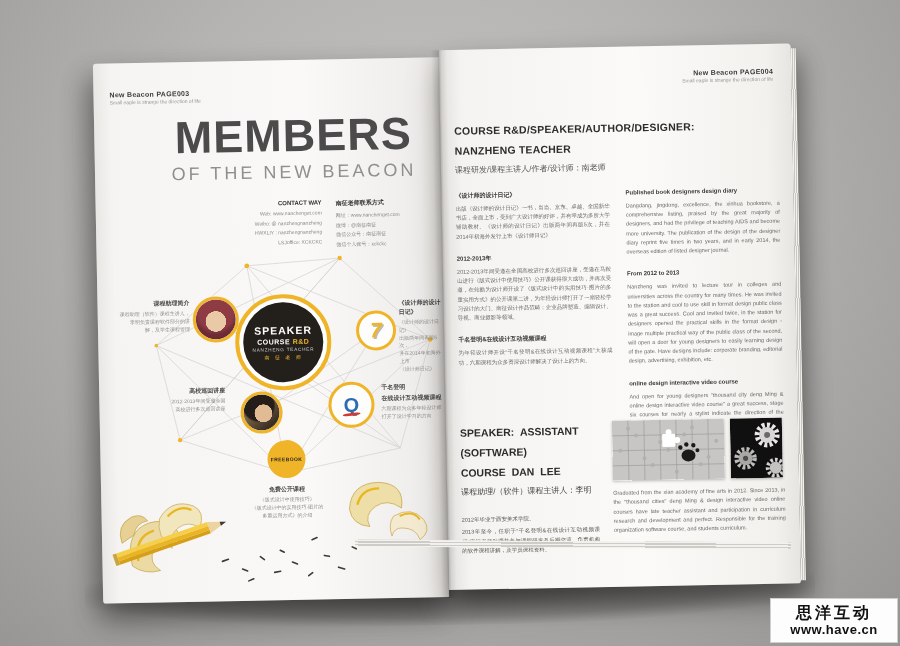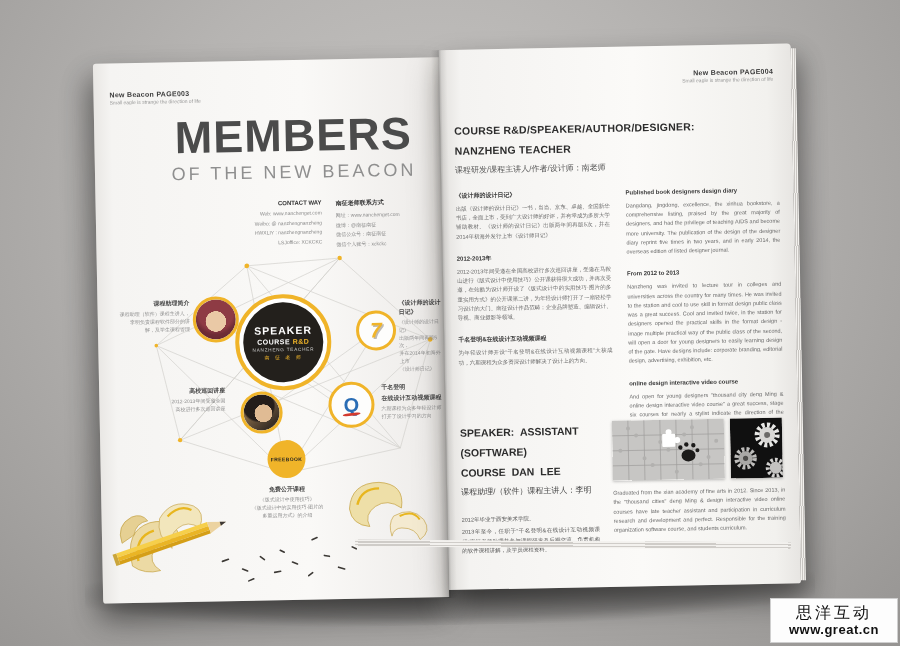--- a/index.html
+++ b/index.html
@@ -92,21 +92,21 @@
   .sp2-1{font-size:10.5px;font-weight:bold;color:#2d2d2d;line-height:1.9;word-spacing:3px;}
   .sp2-3{font-size:8px;color:#444;margin-top:3px;}
   .sp2-cnintro{font-size:5.5px;color:#555;margin-top:18px;line-height:1.8;}
   .sp2-cntext{font-size:5.5px;color:#555;line-height:1.8;text-align:justify;margin-top:2px;}
   .imgs{display:flex;gap:6px;margin-bottom:8px;}
   .puzzle{width:112px;height:60px;box-shadow:0 1px 3px rgba(0,0,0,0.25);}
   .gears{width:52px;height:60px;box-shadow:0 1px 3px rgba(0,0,0,0.25);}
   .sp2-entext{font-size:5.5px;color:#6b6b6b;line-height:1.7;text-align:justify;}
   .watermark{position:absolute;left:770px;top:598px;width:126px;height:43px;background:#fdfdfd;
     border:1px solid #cfcfcf;display:flex;flex-direction:column;align-items:center;justify-content:center;z-index:20;}
-  .wm1{font-size:16px;font-weight:normal;color:#111;letter-spacing:3px;line-height:1.1;}
+  .wm1{font-size:16px;font-weight:bold;color:#111;letter-spacing:3px;line-height:1.1;}
   .wm2{font-size:13px;font-weight:bold;color:#111;letter-spacing:0.5px;}
 </style>
 </head>
 <body>
 
 <div class="scene">
   <div class="spread-shadow"></div>
   <div class="spread">
 
     <div class="page page-left">
@@ -362,15 +362,15 @@
       </div>
     </div>
 
     <div class="spine"></div>
   </div>
 
   <div class="under-edge"></div>
 
   <div class="watermark">
     <div class="wm1">思洋互动</div>
-    <div class="wm2">www.great.cn</div>
+    <div class="wm2">www.have.cn</div>
   </div>
 </div>
 
 </body></html>

